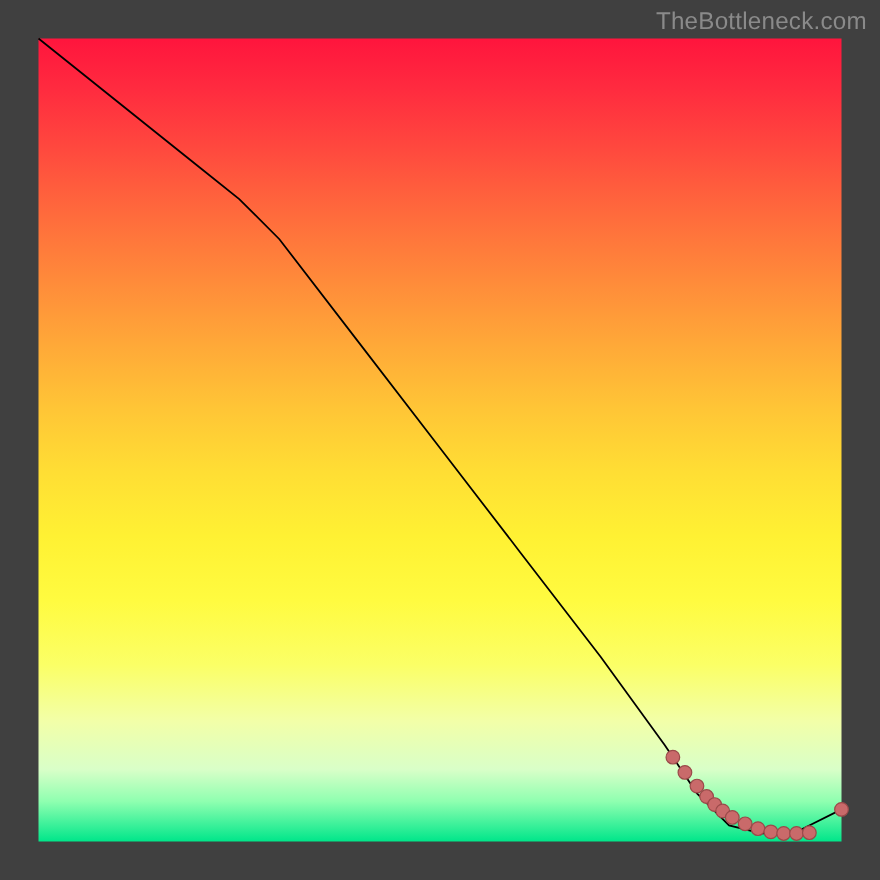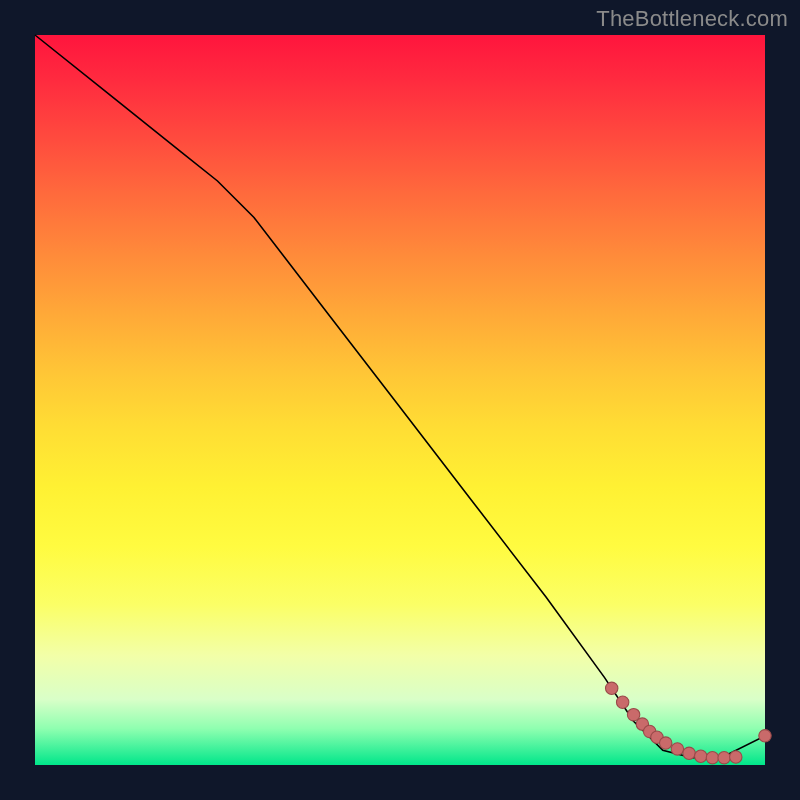--- a/index.html
+++ b/index.html
@@ -7,21 +7,21 @@
     padding: 0;
     width: 800px;
     height: 800px;
     background: #000;
     overflow: hidden;
   }
   .stage {
     position: relative;
     width: 800px;
     height: 800px;
-    background: #0f172a;
+    background: #404040;
   }
   .plot {
     position: absolute;
     left: 35px;
     top: 35px;
     width: 730px;
     height: 730px;
     background: linear-gradient(to bottom,
       #ff153d 0%,
       #ff2a3f 6%,

